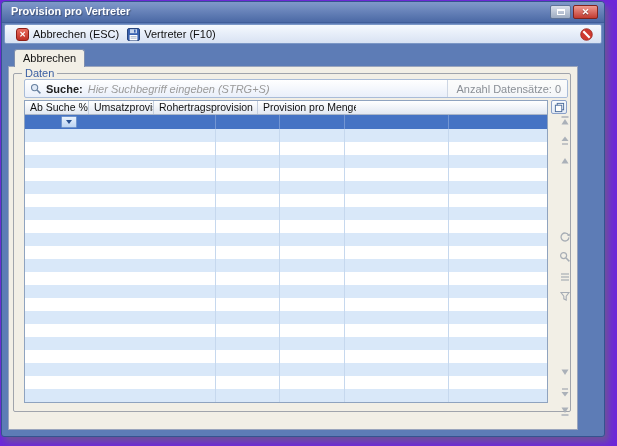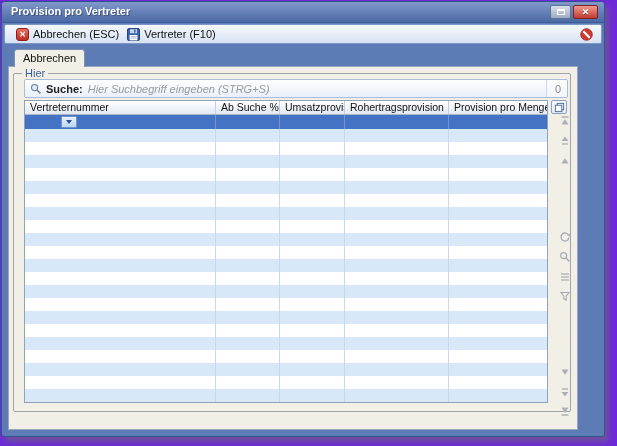--- a/index.html
+++ b/index.html
@@ -108,37 +108,37 @@
         </svg>
       </div>
     </div>
 
     <div class="tab">
       <span>Abbrechen</span>
     </div>
 
     <div class="tabpage">
       <div class="groupbox">
-        <span class="groupbox-label">Hier</span>
+        <span class="groupbox-label">Daten</span>
 
         <div class="searchbar">
           <svg width="12" height="12" viewBox="0 0 12 12">
             <circle cx="4.6" cy="4.6" r="3.1" fill="#dfe9f6" stroke="#68809f" stroke-width="1.1"></circle>
             <line x1="7" y1="7" x2="10.4" y2="10.4" stroke="#68809f" stroke-width="1.5"></line>
           </svg>
           <span class="search-label">Suche:</span>
           <input class="search-input" type="text" placeholder="Hier Suchbegriff eingeben (STRG+S)" style="">
           <div class="count-box">
+            <span>Anzahl Datensätze:</span>
             <span>0</span>
           </div>
         </div>
 
         <div class="grid">
           <div class="grid-header">
-              <div class="hcell" style="width: 191px;">Vertreternummer</div>
               <div class="hcell" style="width: 64px;">Ab Suche %</div>
               <div class="hcell" style="width: 65px;">Umsatzprovision</div>
               <div class="hcell" style="width: 104px;">Rohertragsprovision</div>
               <div class="hcell" style="width: 98px;">Provision pro Menge(Einheit)</div>
             </div>
           <div class="sel-row">
             <div class="dropdown-btn">
               <span class="tri"></span>
             </div>
           <div class="sel-cell" style="width: 191px;"></div>

